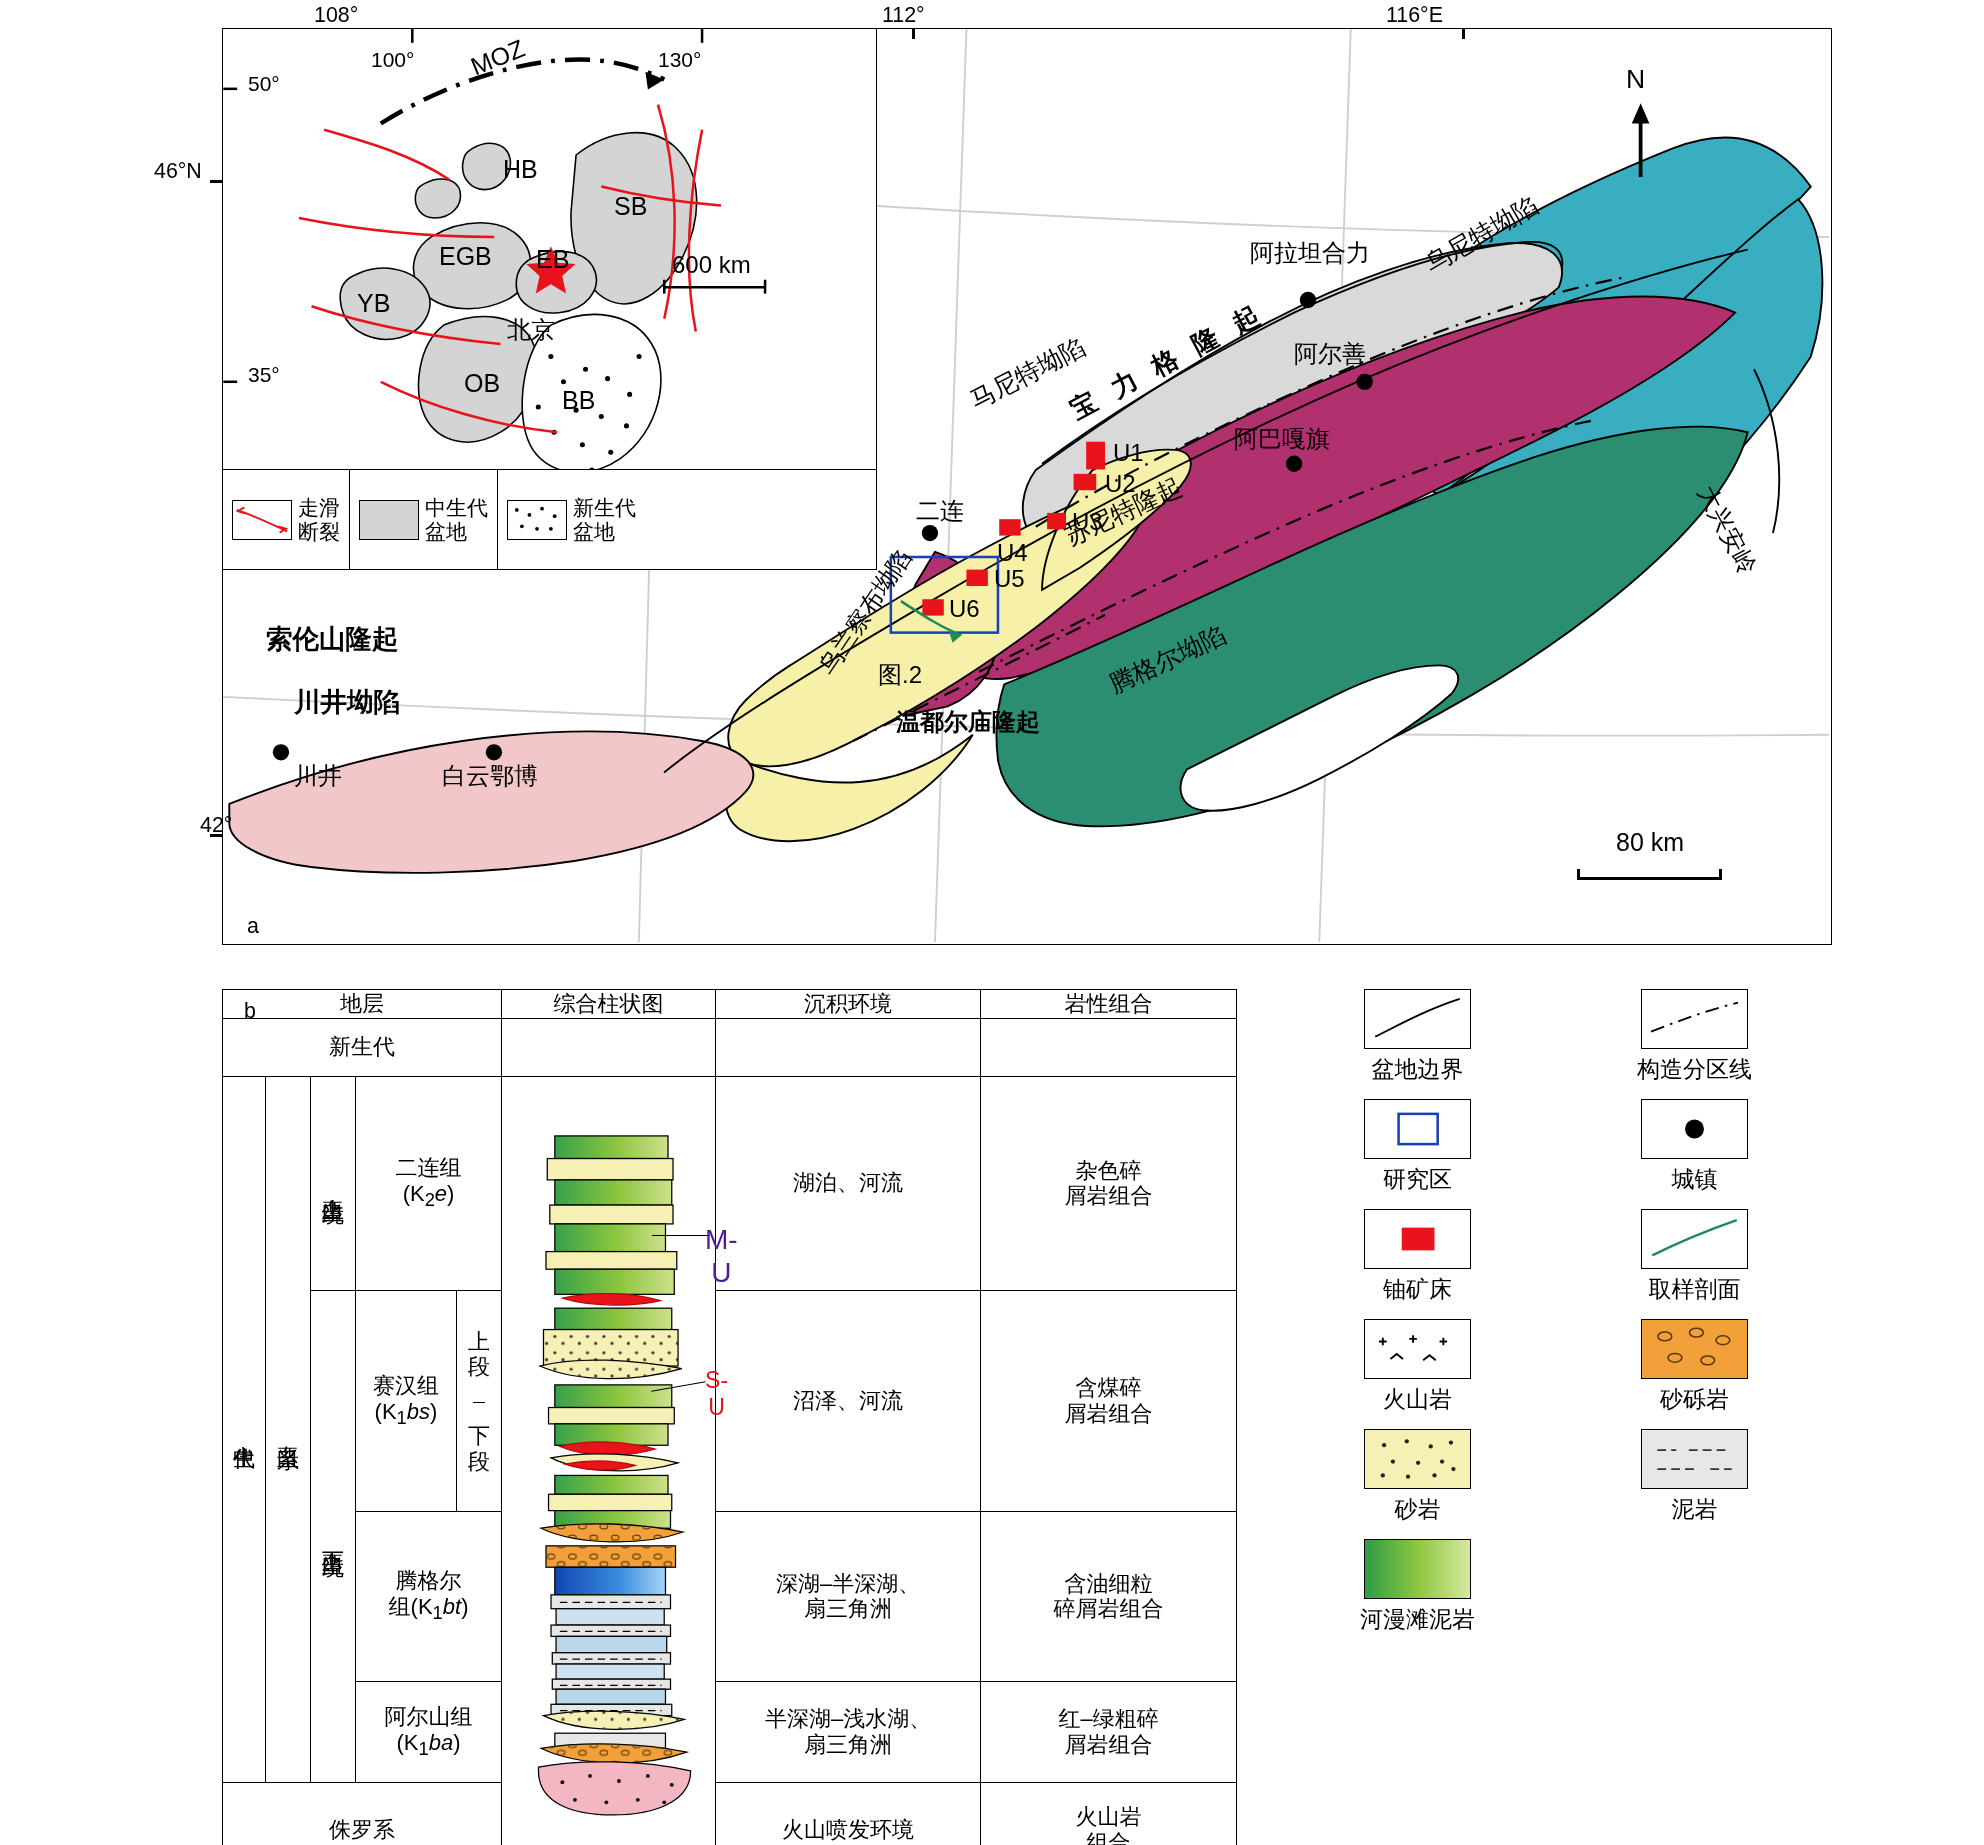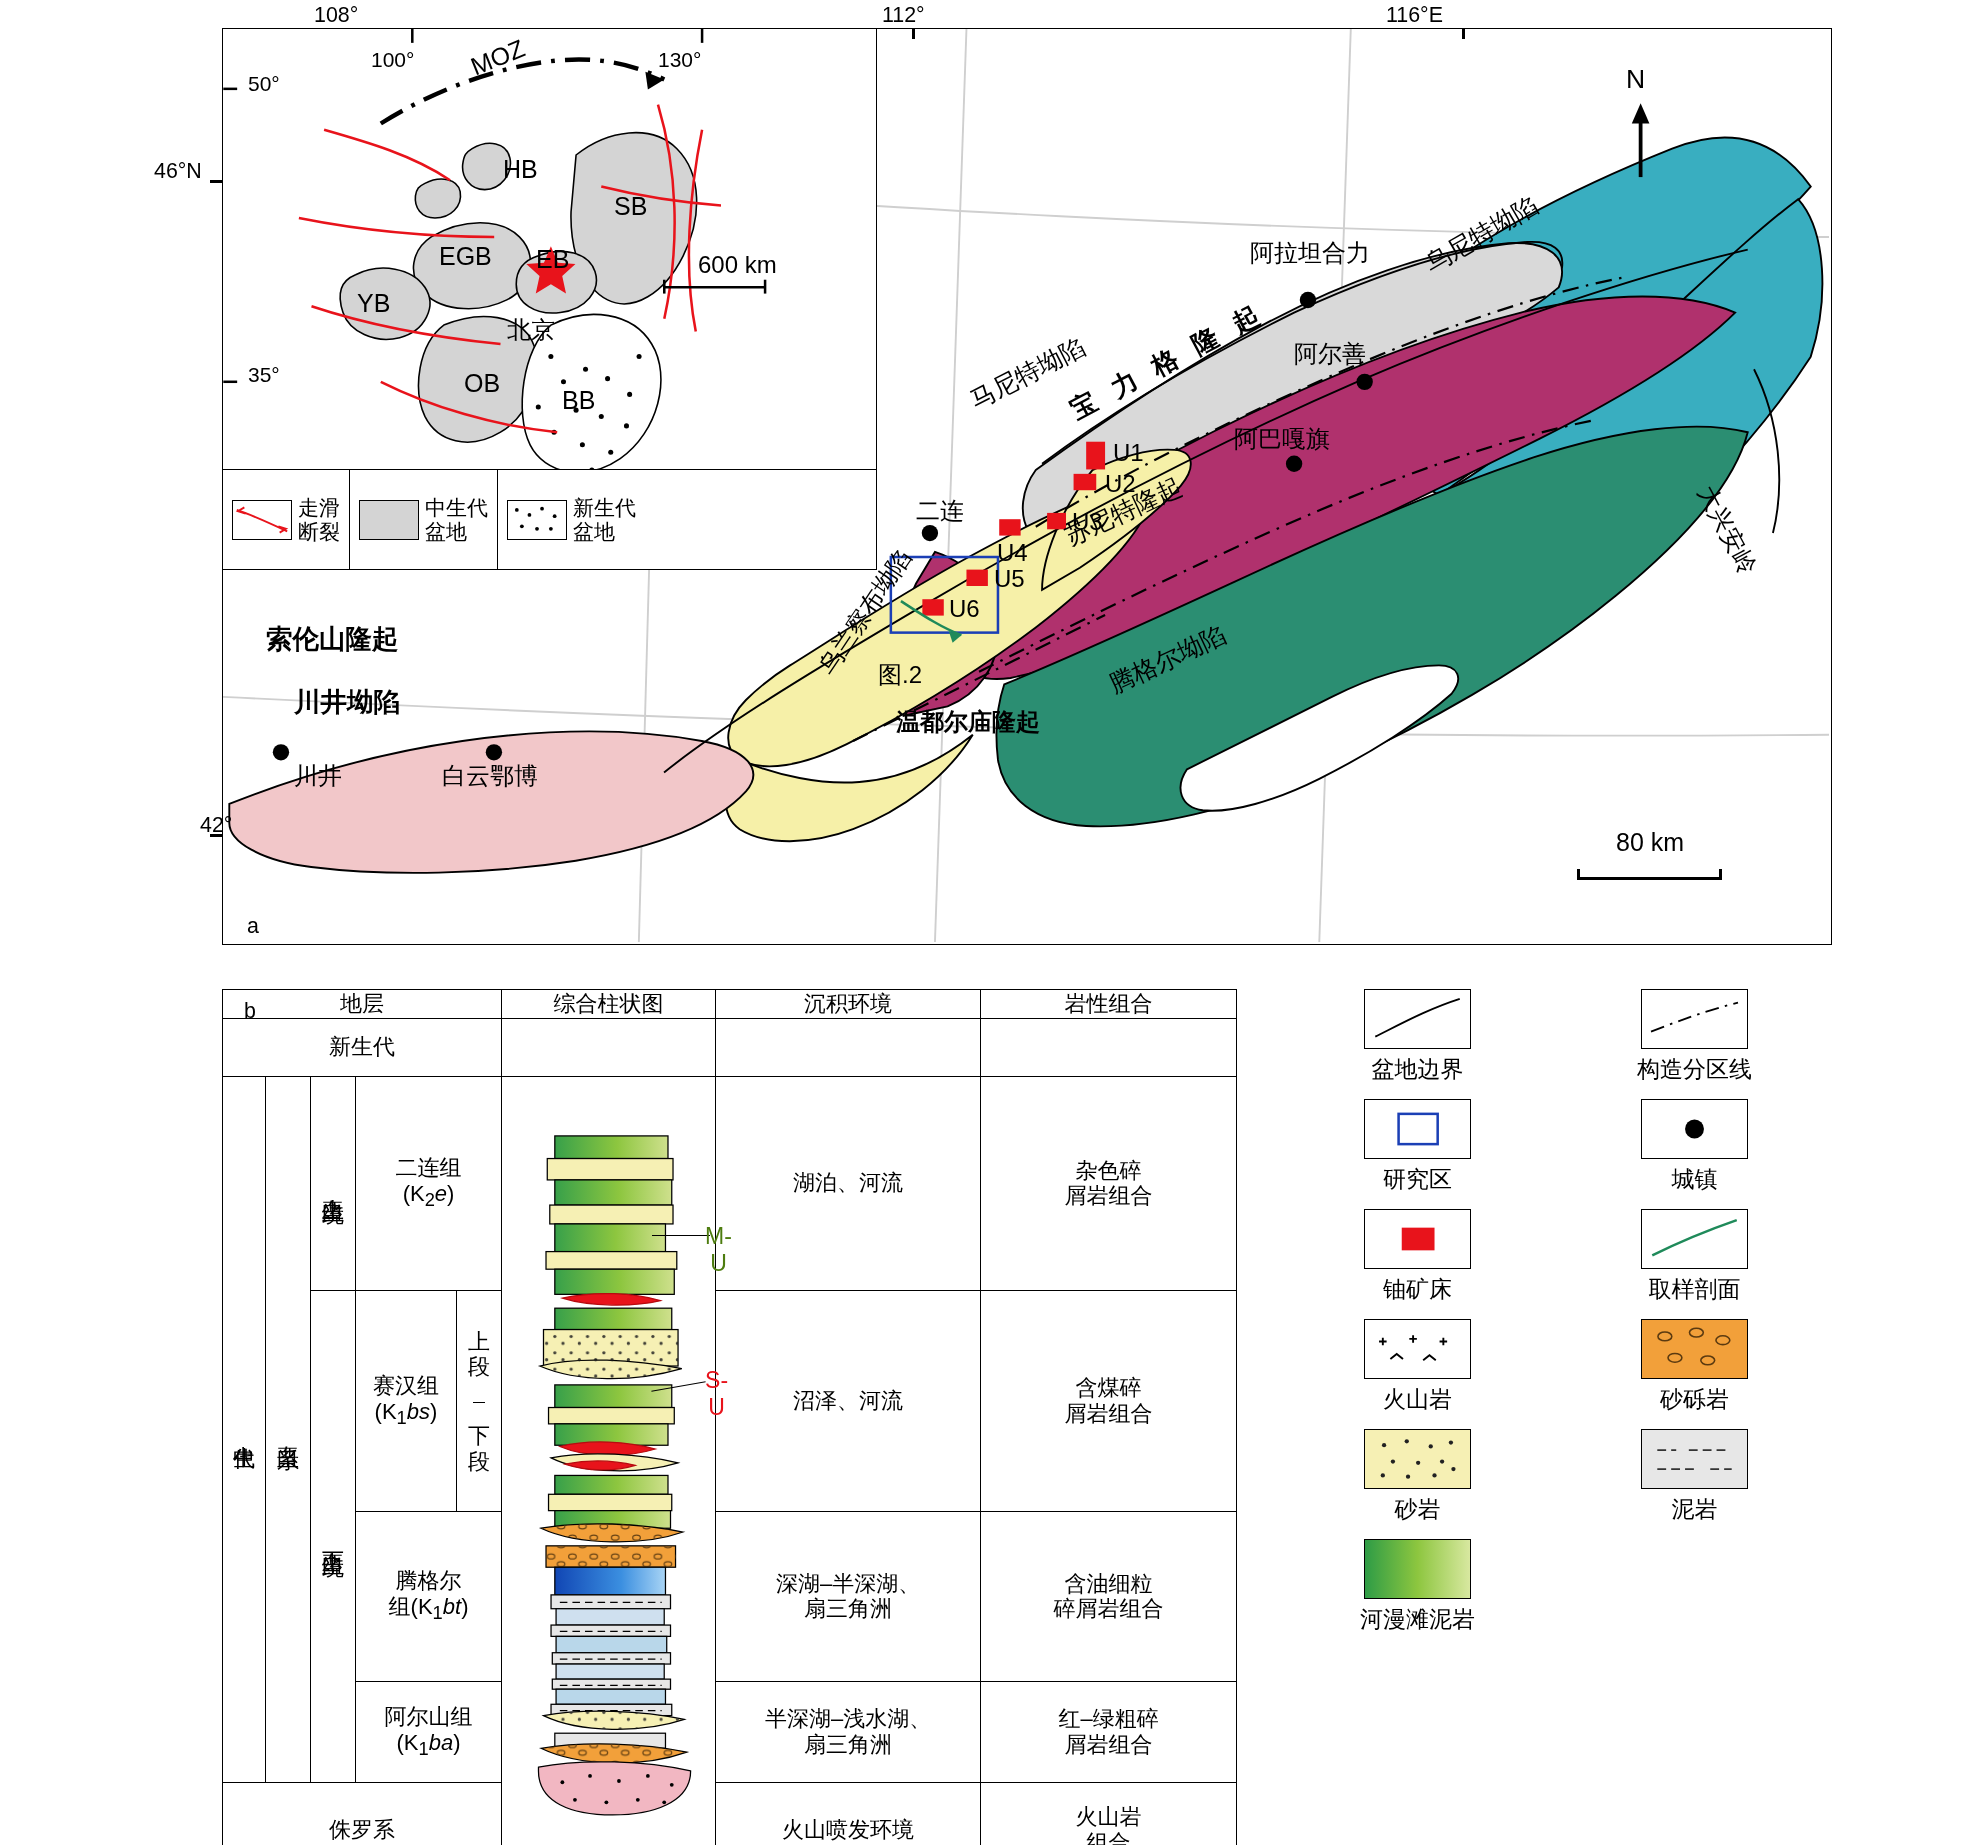--- a/index.html
+++ b/index.html
@@ -255,21 +255,21 @@
   <div class="inset-txt" style="left:25px;top:334px;">35°</div>
 
   <div class="inset-txt" style="left:280px;top:126px;font-size:25px;">HB</div>
   <div class="inset-txt" style="left:391px;top:163px;font-size:25px;">SB</div>
   <div class="inset-txt" style="left:216px;top:213px;font-size:25px;">EGB</div>
   <div class="inset-txt" style="left:313px;top:216px;font-size:25px;">EB</div>
   <div class="inset-txt" style="left:134px;top:260px;font-size:25px;">YB</div>
   <div class="inset-txt" style="left:241px;top:340px;font-size:25px;">OB</div>
   <div class="inset-txt" style="left:339px;top:357px;font-size:25px;">BB</div>
   <div class="inset-txt" style="left:284px;top:285px;font-size:24px;">北京</div>
-  <div class="inset-txt" style="left:449px;top:222px;font-size:24px;padding-left:26px;">600 km</div>
+  <div class="inset-txt" style="left:449px;top:222px;font-size:24px;">600 km</div>
 </div>
 
 <div id="inset-legend">
   <div class="ilg-cell">
     <div class="ilg-sw">
       <svg width="58" height="38" viewBox="0 0 92 60">
         <path d="M6 14 C30 22 56 34 86 48" stroke="#e8131b" stroke-width="3" fill="none"></path>
         <path d="M18 10 l-10 6 l12 4" stroke="#e8131b" stroke-width="3" fill="none"></path>
         <path d="M74 50 l10 -6 l-12 -4" stroke="#e8131b" stroke-width="3" fill="none"></path>
       </svg>
@@ -429,21 +429,21 @@
                   <circle cx="270" cy="1032" r="3"></circle>
                   <circle cx="116" cy="1056" r="3"></circle>
               <circle cx="166" cy="1060" r="3"></circle>
                   <circle cx="216" cy="1056" r="3"></circle>
                   <circle cx="258" cy="1060" r="3"></circle>
             </g>
           </g>
         </svg>
 
         <div class="abs" style="left:150px;top:158px;width:58px;height:1.3px;background:#000;"></div>
-        <div class="abs" style="left:203px;top:146px;font-size:23px;color:#4d7c0f;">M-U</div>
+        <div class="abs" style="left:203px;top:146px;font-size:28px;color:#4c1d95;">M-U</div>
         <div class="abs" style="left:149px;top:309px;width:55px;height:1.3px;background:#000;transform:rotate(-10deg);"></div>
         <div class="abs" style="left:203px;top:290px;font-size:23px;color:#e8131b;">S-U</div>
       </td>
       <td>湖泊、河流</td>
       <td>杂色碎<br>屑岩组合</td>
     </tr>
     <tr style="height:189px">
       <td rowspan="3" class="vert">下白垩统</td>
       <td>
         <div>赛汉组</div>

